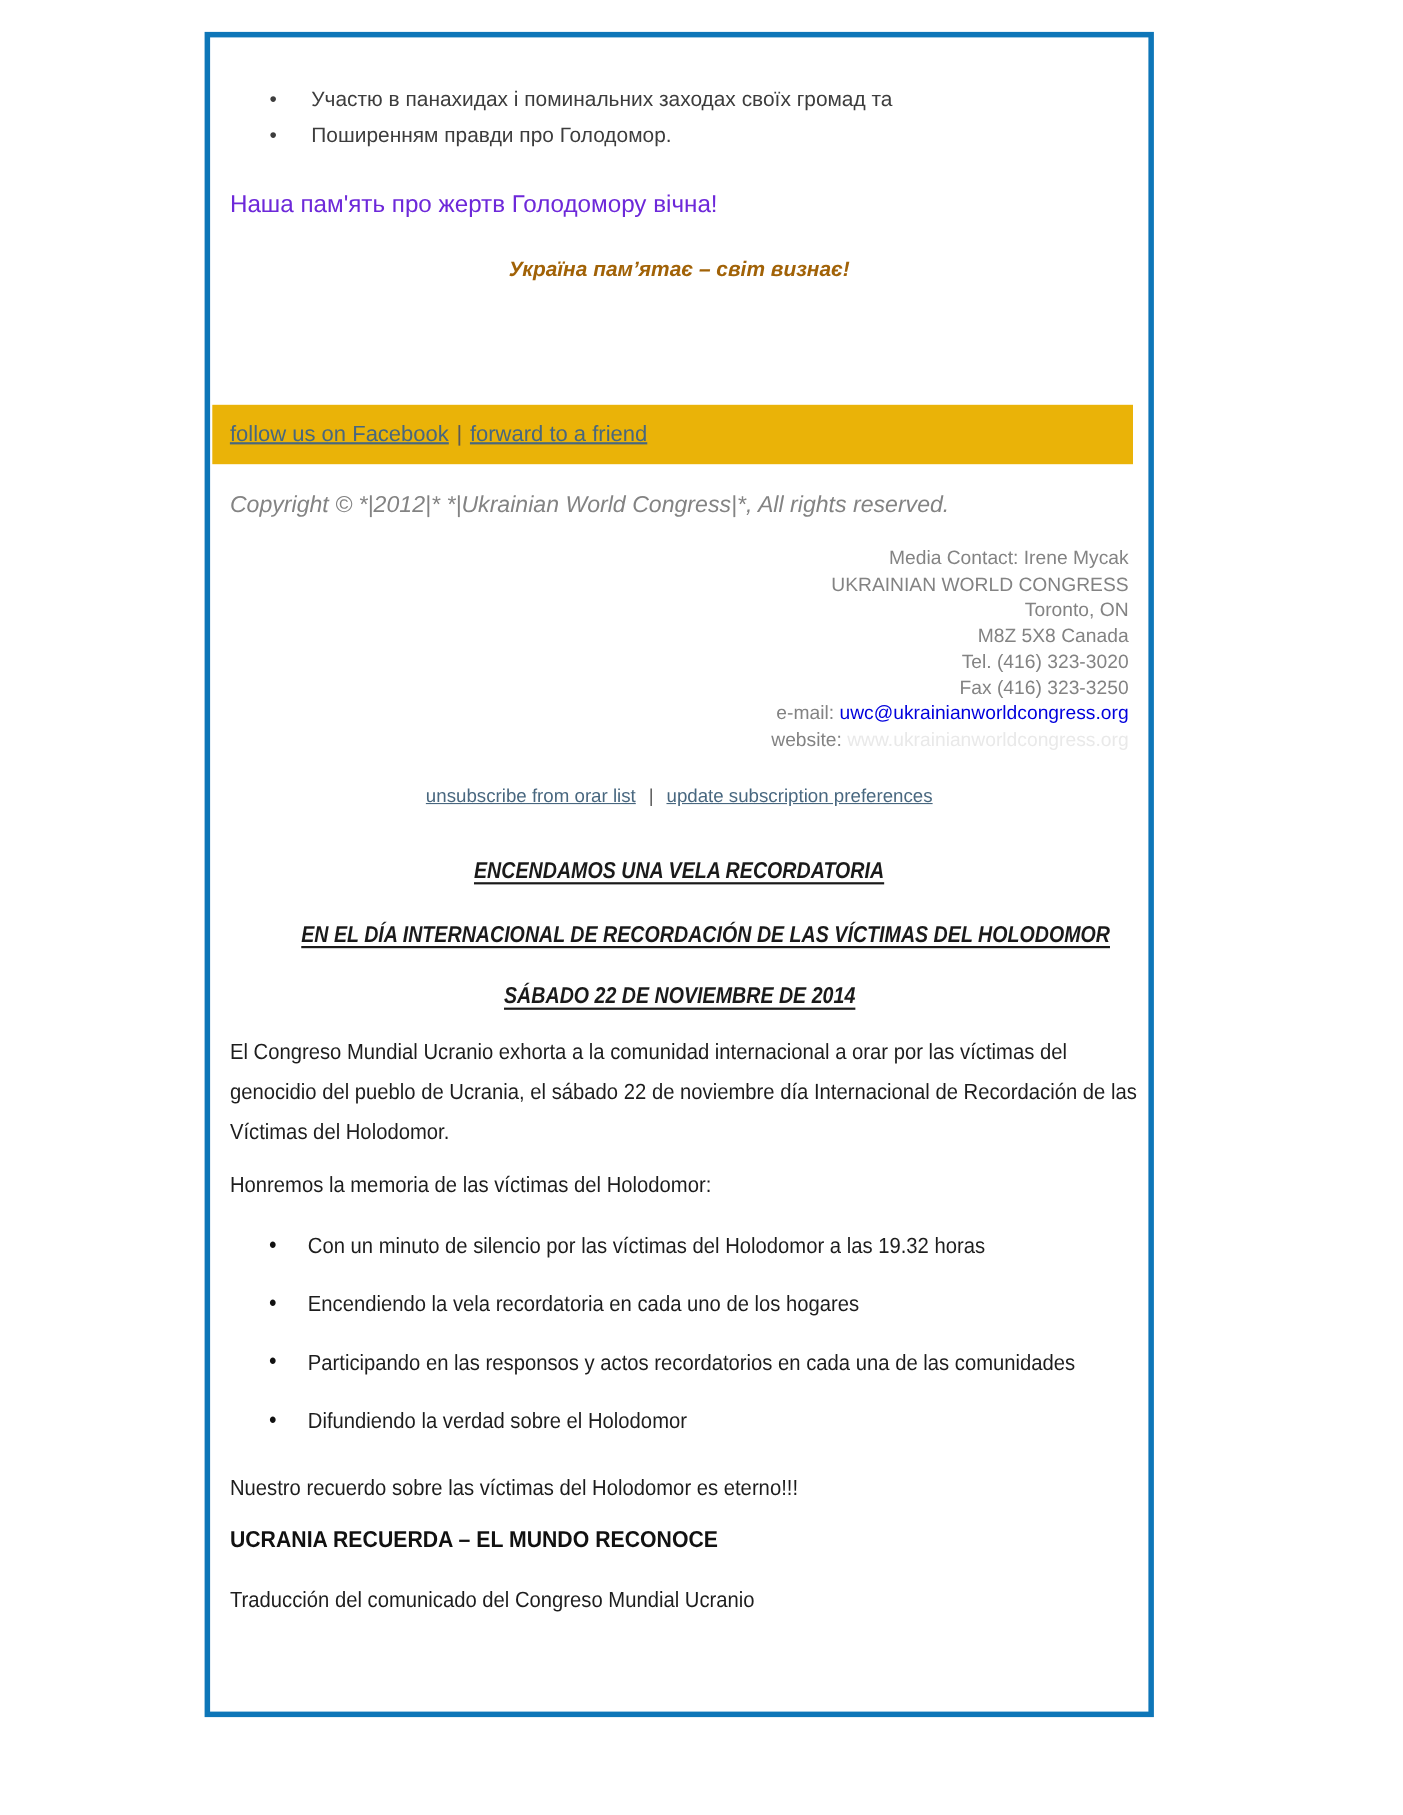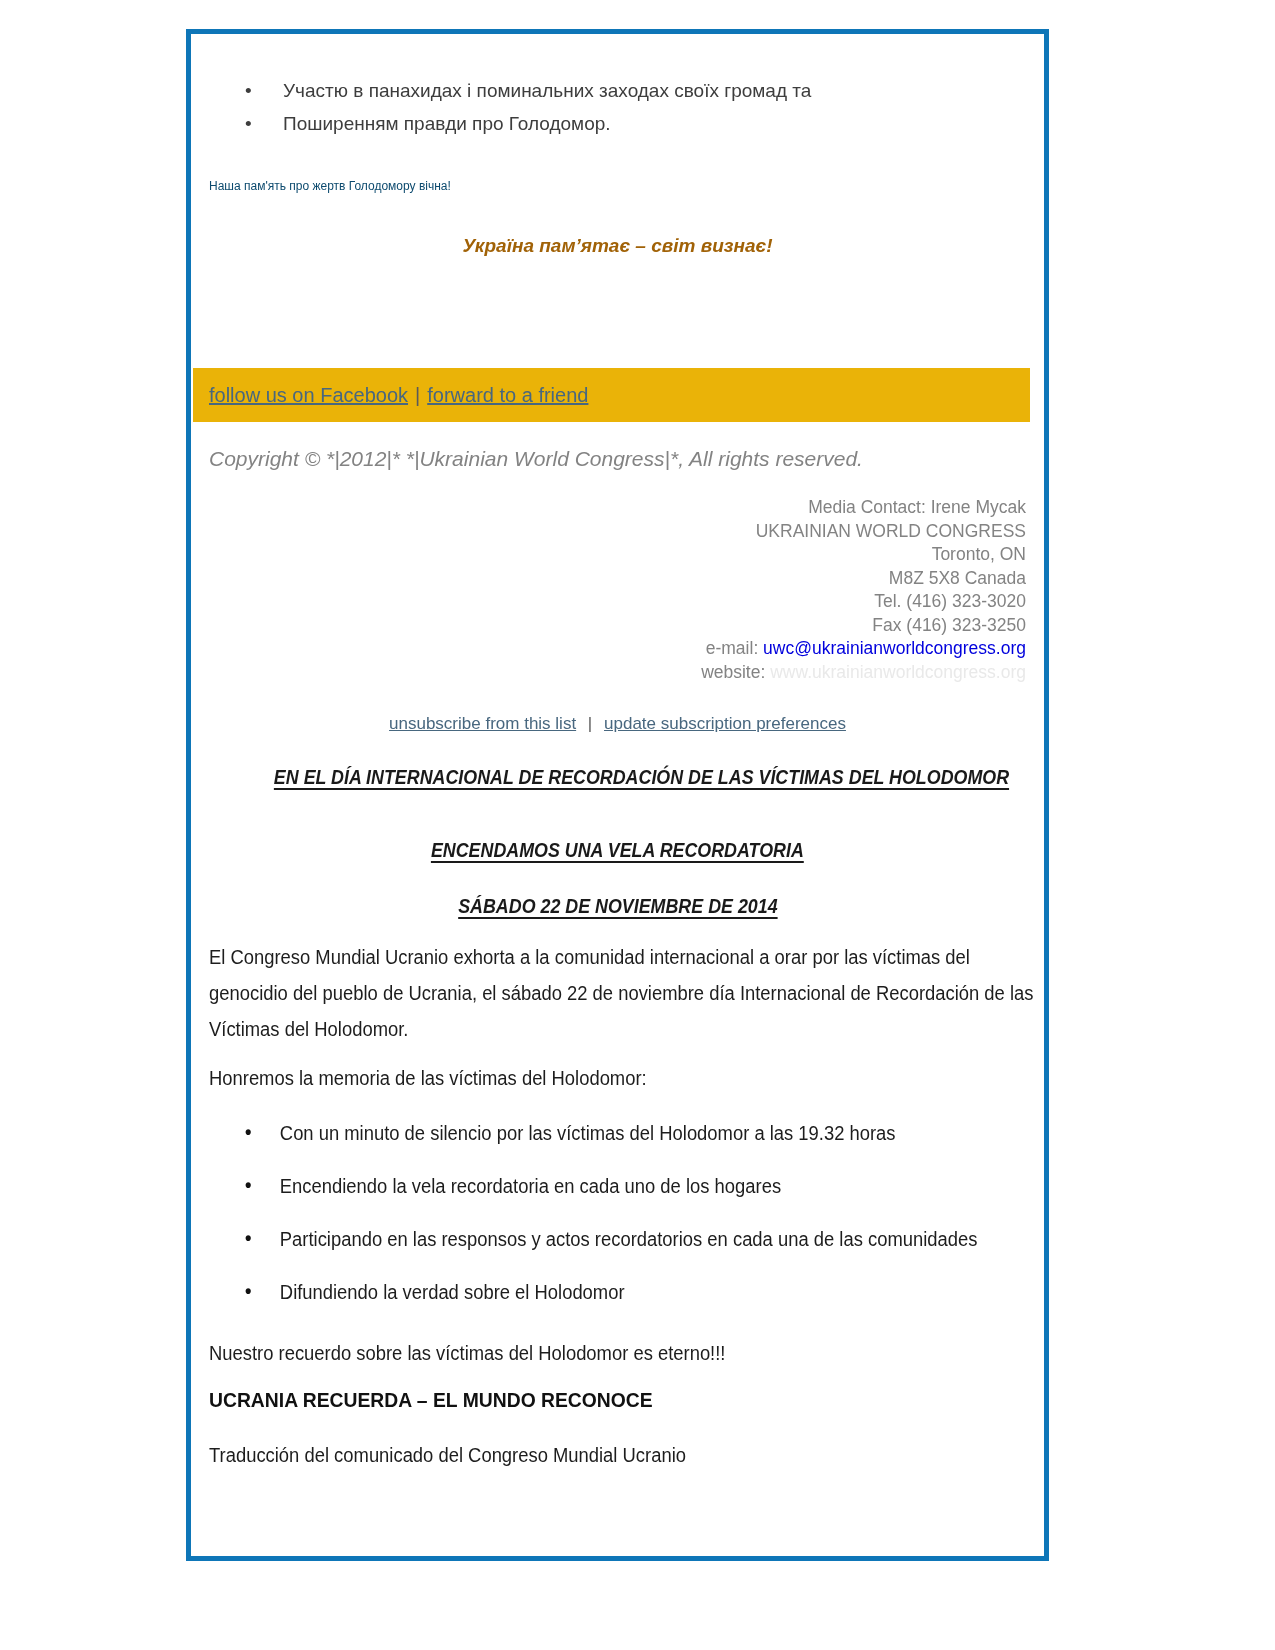--- a/index.html
+++ b/index.html
@@ -18,21 +18,21 @@
   
   .uk-list { list-style:none; margin:46px 0 0 0; padding:0; }
   .uk-list li {
     position:relative; padding-left:74px; margin:0 0 11px 0;
     font-size:19px; line-height:22px; color:#3d3d3d;
   }
   .uk-list li::before {
     content:"•"; position:absolute; left:36px; top:0;
     color:#3d3d3d; font-size:19px;
   }
-  .uk-memory { margin:40px 0 0 0; font-size:12px; line-height:22px; color:#0c4a6e; }
+  .uk-memory { margin:40px 0 0 0; font-size:22px; line-height:22px; color:#6d28d9; }
   .uk-slogan {
     margin:38px 0 0 0; text-align:center;
     font-size:19px; line-height:22px; font-weight:bold; font-style:italic; color:#a16207;
   }
 
   
   .band {
     margin:111px -4px 0 -16px; height:54px; background:#eab308;
     display:flex; align-items:center; padding-left:16px;
     font-size:20px;
@@ -106,27 +106,27 @@
       <div>UKRAINIAN WORLD CONGRESS</div>
       <div>Toronto, ON</div>
       <div>M8Z 5X8 Canada</div>
       <div>Tel. (416) 323-3020</div>
       <div>Fax (416) 323-3250</div>
       <div><span>e-mail: </span><a class="mail">uwc@ukrainianworldcongress.org</a></div>
       <div><span>website: </span><span class="faint">www.ukrainianworldcongress.org</span></div>
     </div>
 
     <p class="unsub">
-      <a class="slate">unsubscribe from this list</a>
+      <a class="slate">unsubscribe from orar list</a>
       <span class="sep">|</span>
       <a class="slate">update subscription preferences</a>
     </p>
 
+    <p class="es-heading h1"><span>ENCENDAMOS UNA VELA RECORDATORIA</span></p>
     <p class="es-heading h2"><span>EN EL DÍA INTERNACIONAL DE RECORDACIÓN DE LAS VÍCTIMAS DEL HOLODOMOR</span></p>
-    <p class="es-heading h1"><span>ENCENDAMOS UNA VELA RECORDATORIA</span></p>
     <p class="es-heading h3"><span>SÁBADO 22 DE NOVIEMBRE DE 2014</span></p>
 
     <div class="es-scale">
       <p class="es-para">El Congreso Mundial Ucranio exhorta a la comunidad internacional a orar por las víctimas del genocidio del pueblo de Ucrania, el sábado 22 de noviembre día Internacional de Recordación de las Víctimas del Holodomor.</p>
       <p class="es-line">Honremos la memoria de las víctimas del Holodomor:</p>
       <ul class="es-list">
         <li>Con un minuto de silencio por las víctimas del Holodomor a las 19.32 horas</li>
         <li>Encendiendo la vela recordatoria en cada uno de los hogares</li>
         <li>Participando en las responsos y actos recordatorios en cada una de las comunidades</li>
         <li>Difundiendo la verdad sobre el Holodomor</li>

